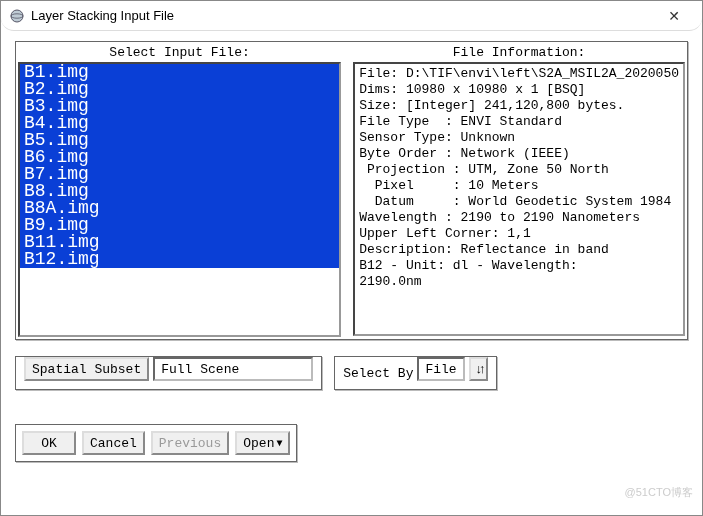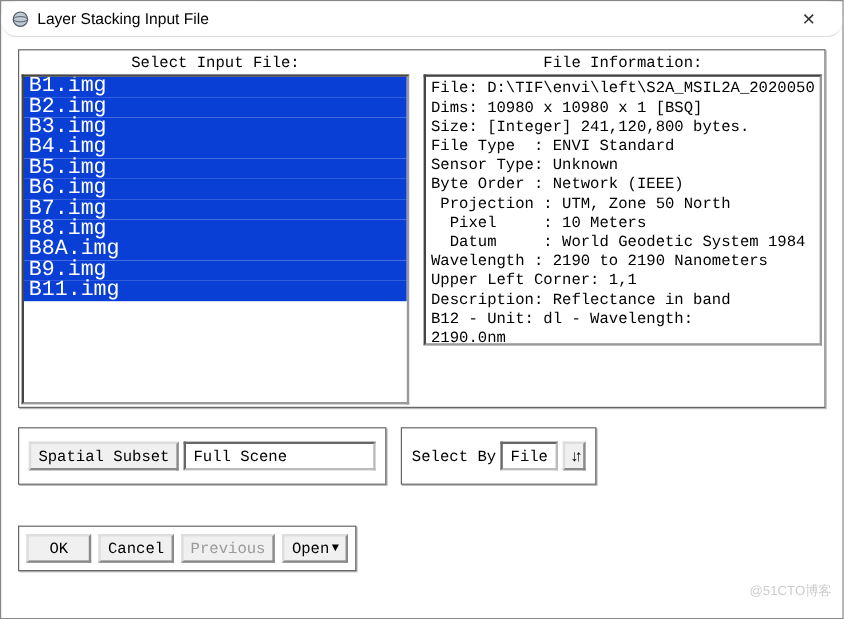--- a/index.html
+++ b/index.html
@@ -72,40 +72,40 @@
     color: #fff;
     padding: 0 4px;
     line-height: 17px;
     font-family: "Courier New", monospace;
     font-size: 18px;
     white-space: pre;
   }
   .info-box {
     border: 2px inset #999;
     background: #fff;
-    height: 226px;
+    height: 274px;
     padding: 2px 4px;
     font-family: "Courier New", monospace;
     font-size: 13px;
     line-height: 16px;
     white-space: pre;
     overflow: hidden;
   }
   .controls-row {
     margin-top: 16px;
     display: flex;
     gap: 12px;
   }
   .ctrl-group {
     display: flex;
-    align-items: center;
+    align-items: flex-end;
     border: 1px solid #666;
     box-shadow: 1px 1px 0 #bbb, -1px -1px 0 #fff;
     padding: 8px;
-    height: 48px;
+    height: 34px;
   }
   .btn {
     border: 2px outset #ddd;
     background: #f0f0f0;
     padding: 2px 6px;
     font-family: "Courier New", monospace;
     font-size: 13px;
     display: inline-flex;
     align-items: center;
     height: 24px;
@@ -186,20 +186,21 @@
           <div class="list-item">B2.img</div>
           <div class="list-item">B3.img</div>
           <div class="list-item">B4.img</div>
           <div class="list-item">B5.img</div>
           <div class="list-item">B6.img</div>
           <div class="list-item">B7.img</div>
           <div class="list-item">B8.img</div>
           <div class="list-item">B8A.img</div>
           <div class="list-item">B9.img</div>
           <div class="list-item">B11.img</div>
+          <div class="list-item">B12.img</div>
         </div>
     </div>
     <div class="panel">
       <div class="panel-header">File Information:</div>
       <div class="info-box" id="info-box">File: D:\TIF\envi\left\S2A_MSIL2A_2020050
 Dims: 10980 x 10980 x 1 [BSQ]
 Size: [Integer] 241,120,800 bytes.
 File Type  : ENVI Standard
 Sensor Type: Unknown
 Byte Order : Network (IEEE)

